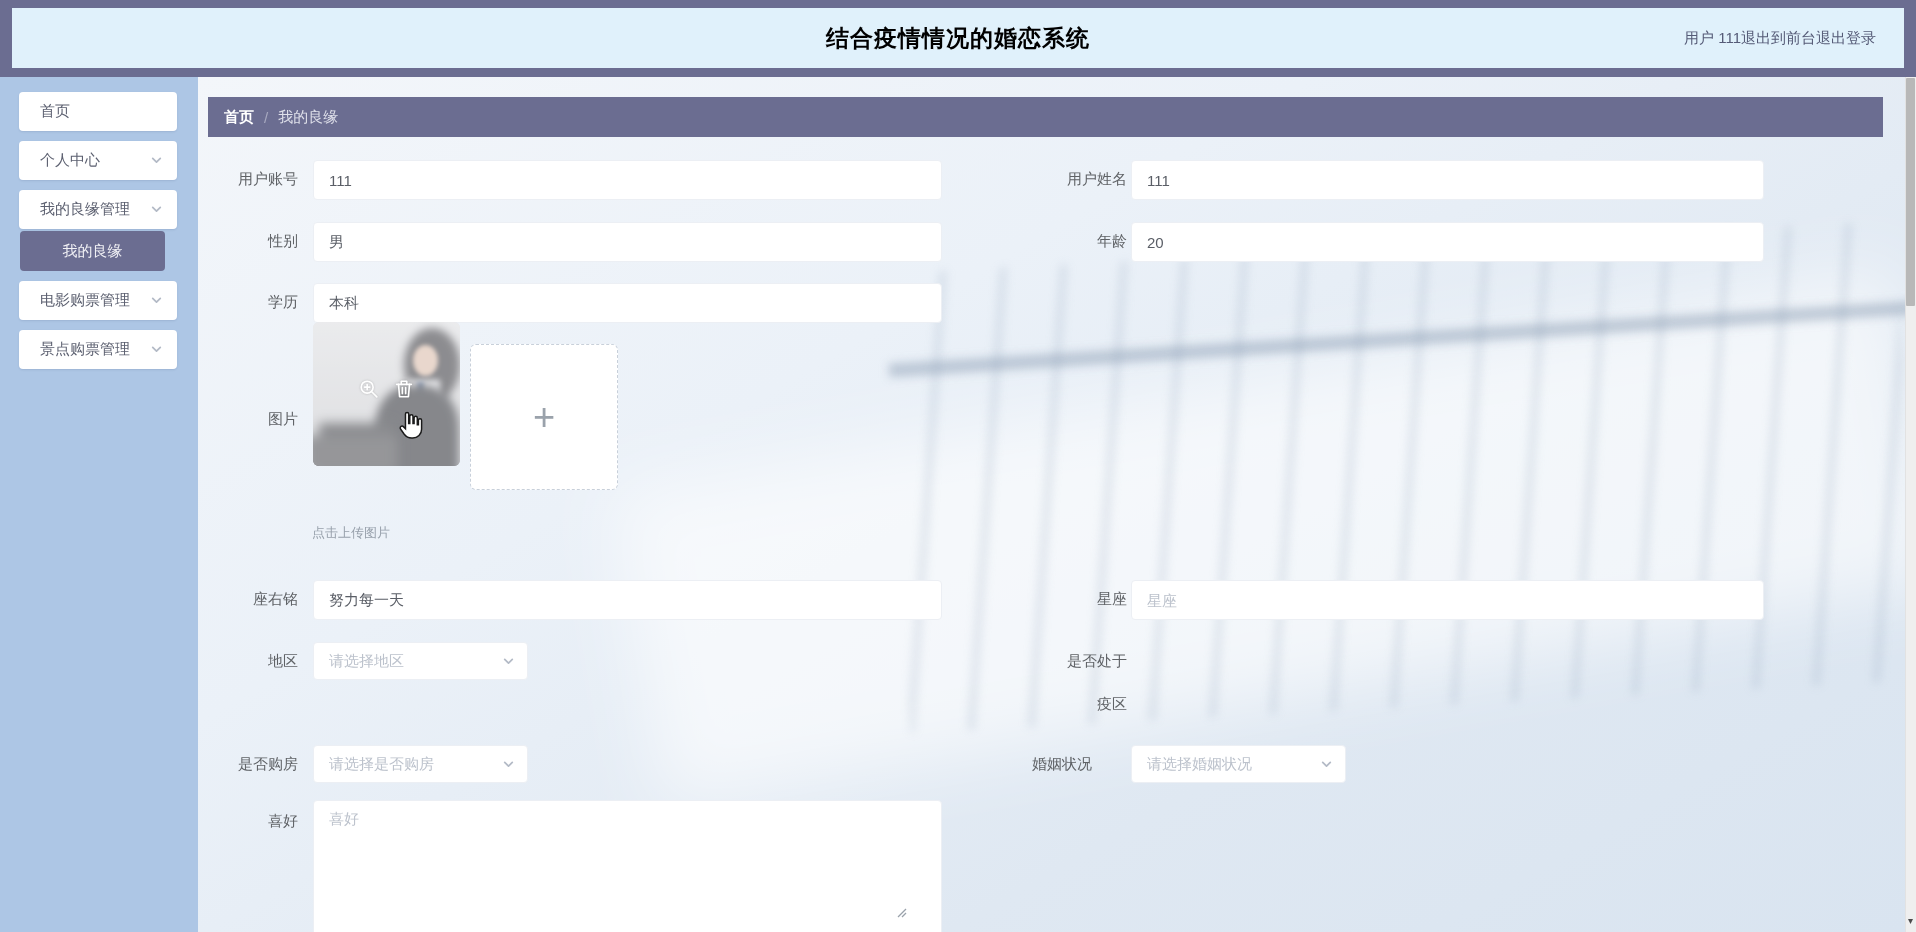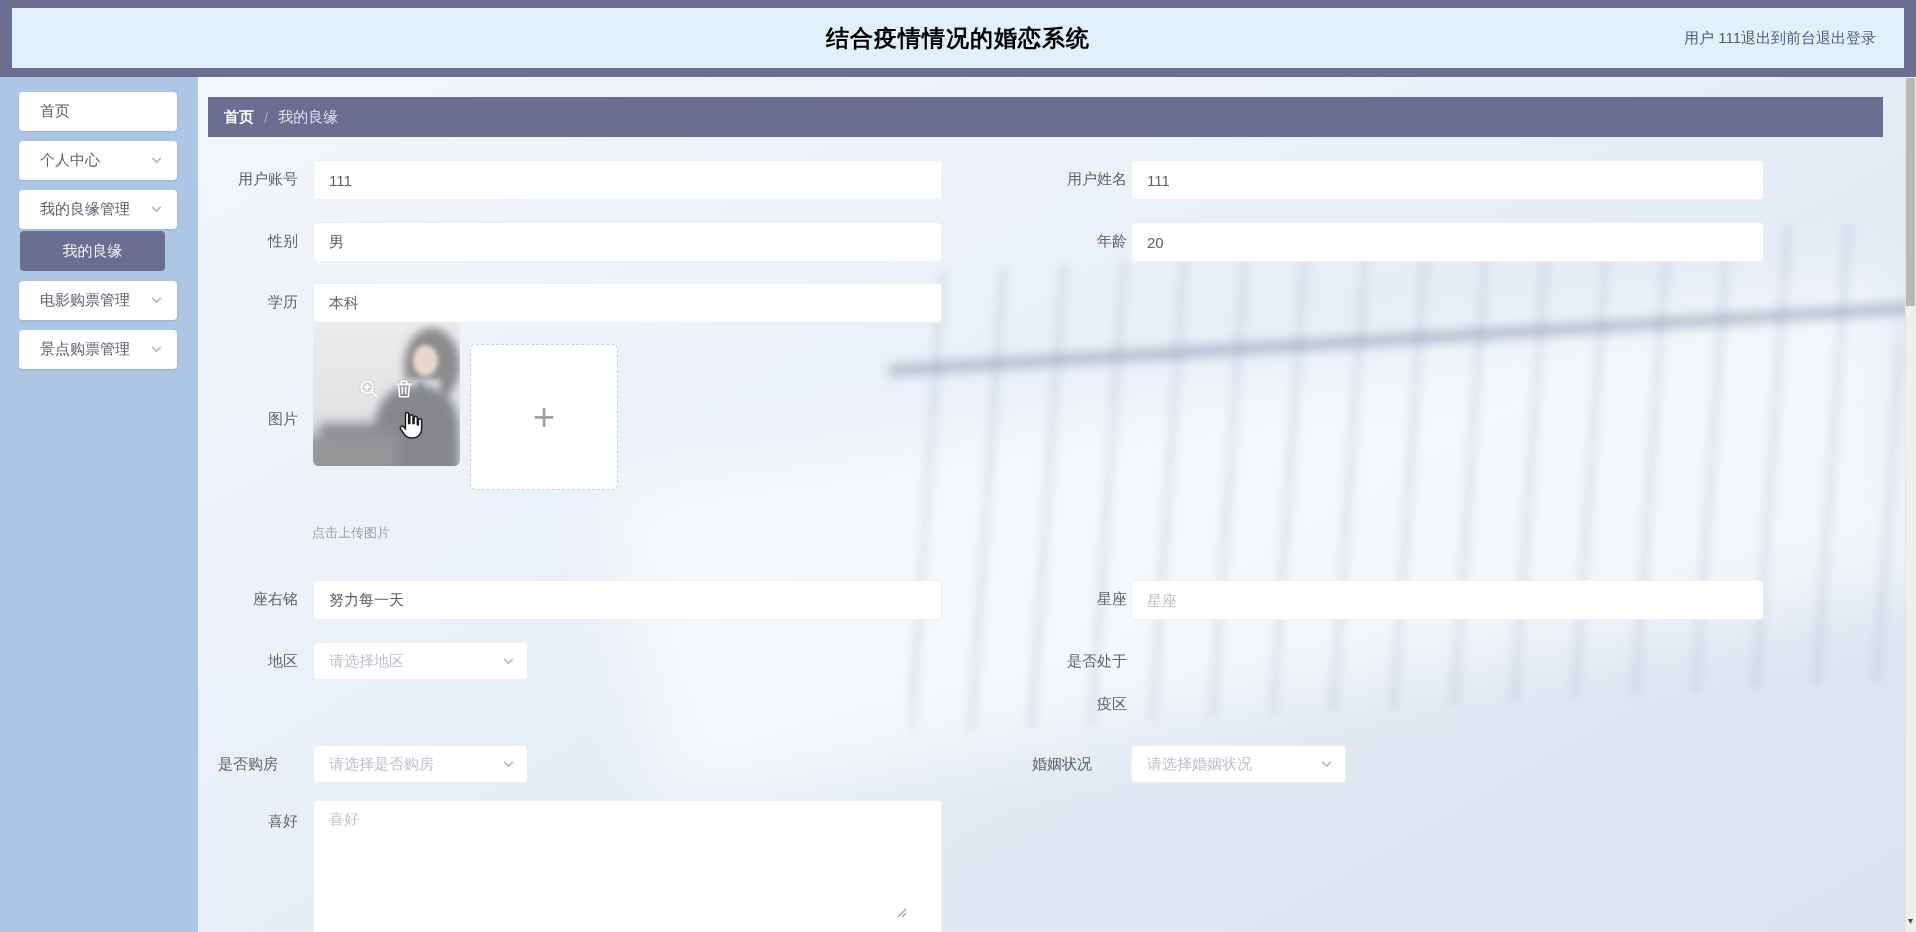--- a/index.html
+++ b/index.html
@@ -220,21 +220,21 @@
     <span class="ph">请选择地区</span>
     <svg class="chev" viewBox="0 0 12 12">
         <polyline points="2.5,4 6,7.5 9.5,4"></polyline>
       </svg>
   </div>
   <div class="abs" style="left:997px;top:642px;width:130px;">
     <div class="flabel">是否处于</div>
     <div class="flabel" style="margin-top:5px;">疫区</div>
   </div>
 
-  <div class="abs flabel" style="left:198px;top:745px;width:100px;text-align:center;">是否购房</div>
+  <div class="abs flabel" style="left:198px;top:745px;width:100px;">是否购房</div>
   <div class="abs fselect" style="left:313px;top:745px;width:215px;">
     <span class="ph">请选择是否购房</span>
     <svg class="chev" viewBox="0 0 12 12">
         <polyline points="2.5,4 6,7.5 9.5,4"></polyline>
       </svg>
   </div>
   <div class="abs flabel" style="left:997px;top:745px;width:130px;text-align:center;">婚姻状况</div>
   <div class="abs fselect" style="left:1131px;top:745px;width:215px;">
     <span class="ph">请选择婚姻状况</span>
     <svg class="chev" viewBox="0 0 12 12">

